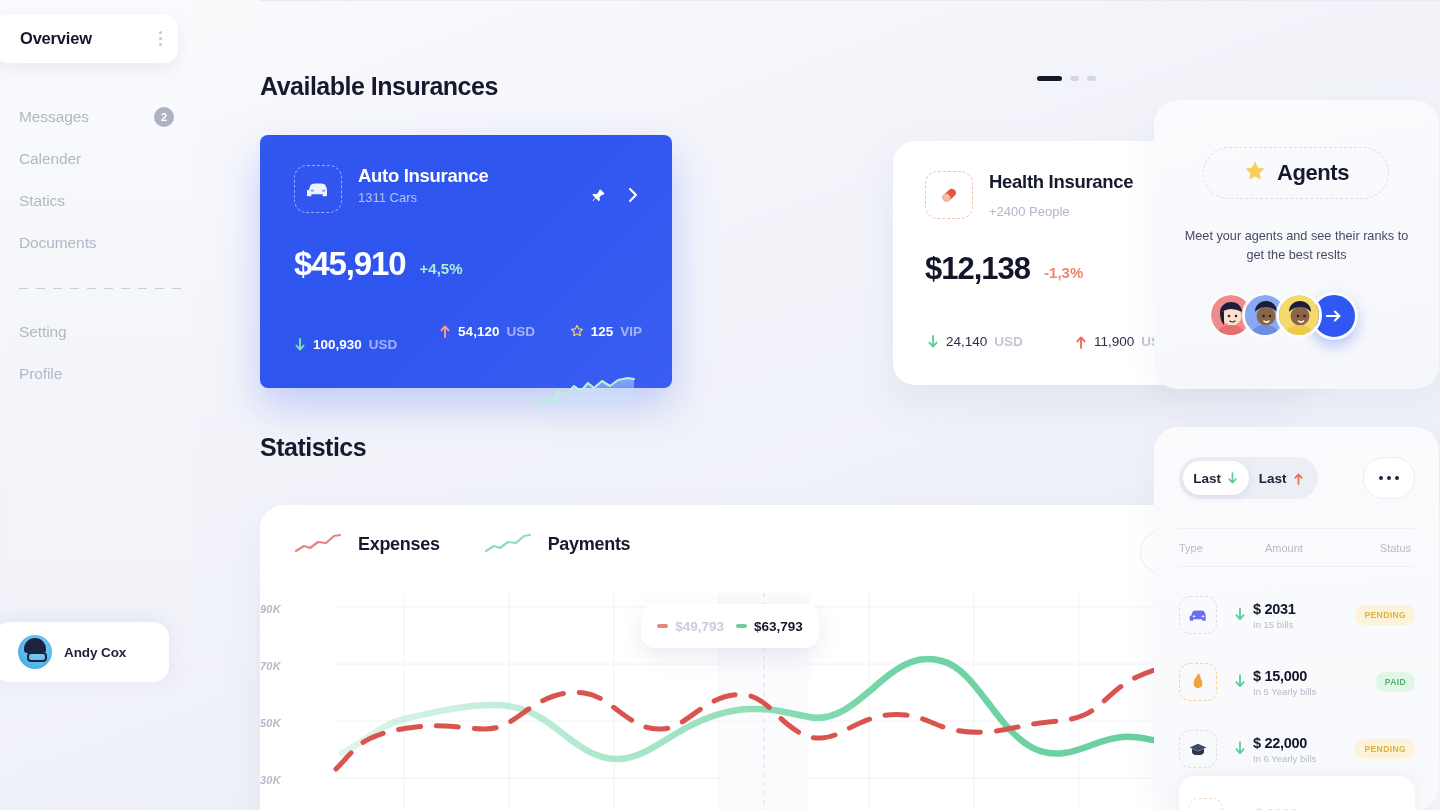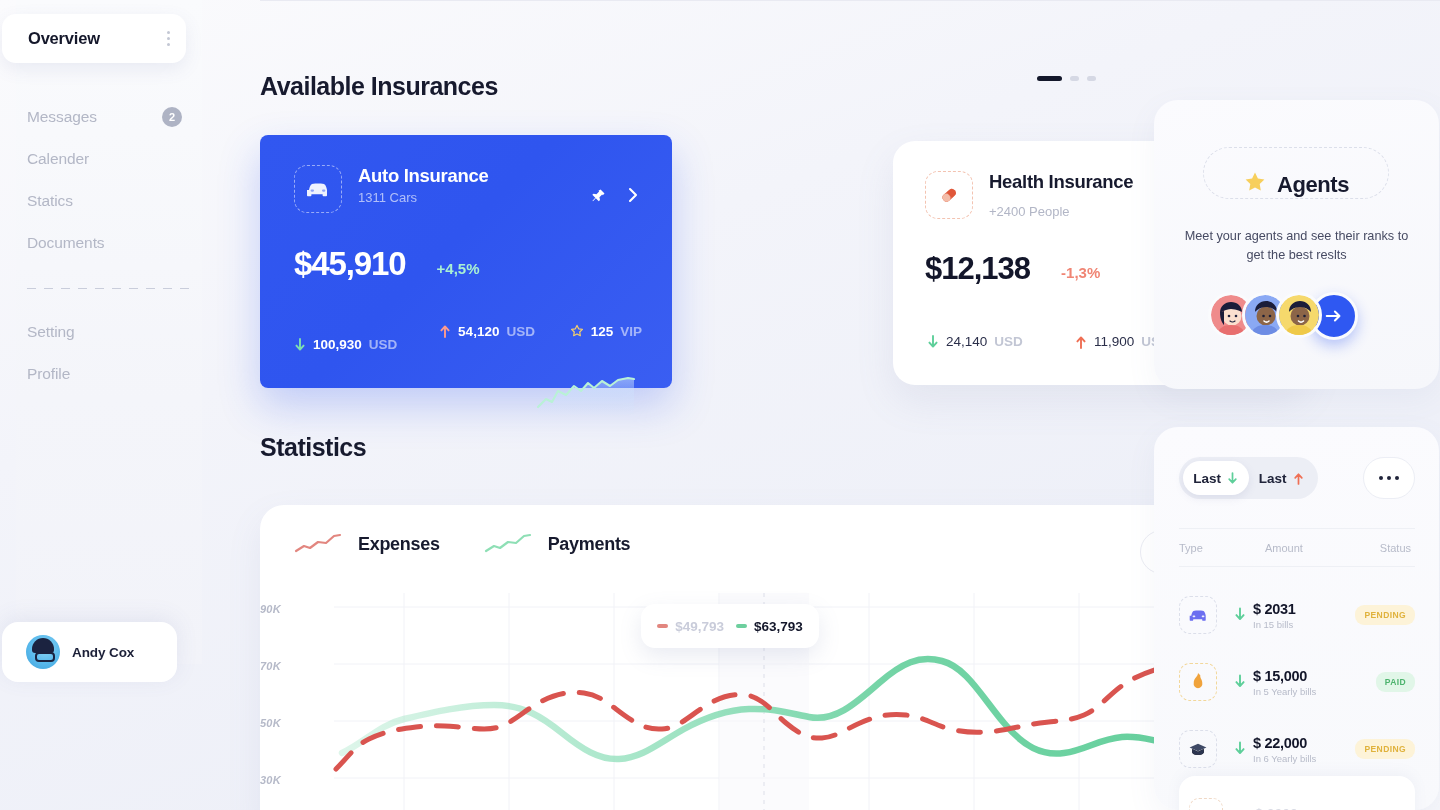--- a/index.html
+++ b/index.html
@@ -6,21 +6,21 @@
   html,body { width:1440px; height:810px; overflow:hidden; }
   body {
     font-family:"Liberation Sans", sans-serif;
     background:linear-gradient(160deg,#fbfbfd 0%,#f3f4fa 35%,#eef0f8 70%,#f6f7fb 100%);
     color:#1c1f33;
     position:relative;
   }
 
   
   .sidebar{
-    position:absolute; left:16px; top:0; width:186px; height:664px;
+    position:absolute; left:8px; top:0; width:186px; height:664px;
     background:linear-gradient(180deg,#fafbfd 0%,#f4f5fa 60%,#f2f3f9 100%);
   }
   .side-active{
     position:absolute; left:-14px; top:14px; width:184px; height:49px;
     background:#ffffff; border-radius:14px;
     box-shadow:0 6px 18px rgba(90,100,160,.10);
     display:flex; align-items:center; justify-content:space-between;
     padding:0 16px 0 26px;
   }
   .side-active .lbl{ font-size:16.5px; font-weight:700; color:#15182b; letter-spacing:-.2px;}
@@ -71,21 +71,21 @@
     box-shadow:0 18px 40px rgba(49,87,240,.26); color:#fff; padding:30px 34px 0 34px;
   }
   .ci-head{ display:flex; align-items:flex-start; gap:16px;}
   .icon-box{
     width:48px;height:48px;border-radius:13px;border:1.6px dashed rgba(255,255,255,.5);
     display:flex;align-items:center;justify-content:center;flex:none;
   }
   .ci-title{font-size:18.5px;font-weight:700;letter-spacing:-.3px;line-height:1.15;}
   .ci-sub{font-size:13px;color:rgba(255,255,255,.62);margin-top:4px;}
   .ci-actions{margin-left:auto;display:flex;align-items:center;gap:22px;padding-top:22px;}
-  .amt-row{display:flex;align-items:flex-end;gap:31px;margin-top:34px;}
+  .amt-row{display:flex;align-items:flex-end;gap:14px;margin-top:34px;}
   .amt{font-size:33px;font-weight:700;letter-spacing:-1.1px;line-height:1;}
   .pct{font-size:15px;font-weight:600;color:#a9f0d3;padding-bottom:3px;}
   .spark-auto{position:absolute;right:36px;top:240px;width:100px;height:42px;}
   .stats-row{position:absolute;left:34px;right:30px;bottom:36px;display:flex;align-items:center;}
   .stat{display:flex;align-items:center;gap:7px;font-size:13.5px;}
   .stat .v{font-weight:700;}
   .stat .u{opacity:.55;font-weight:600;}
 
   
   .card-health{
@@ -105,21 +105,21 @@
   .stat-l .u{color:#c2c6d4;font-weight:600;}
 
   
   .agents{
     position:absolute; left:968px; top:100px; width:285px; height:289px;
     border-radius:24px; background:linear-gradient(170deg,#fbfbfe 0%,#f6f7fb 100%);
     box-shadow:0 10px 30px rgba(120,130,175,.07);
   }
   .agents-pill{
     position:absolute;left:49px;top:47px;width:186px;height:52px;border-radius:26px;
-    border:1.5px dashed #dcdfea;display:flex;align-items:flex-end;justify-content:center;gap:10px;
+    border:1.5px dashed #dcdfea;display:flex;align-items:center;justify-content:center;gap:10px;
   }
   .agents-pill .t{font-size:22px;font-weight:700;letter-spacing:-.4px;color:#171a2e;}
   .agents-desc{
     position:absolute;left:22px;top:127px;width:241px;text-align:center;
     font-size:12.7px;line-height:1.5;color:#474b63;
   }
   .avatars{position:absolute;left:54px;top:192px;display:flex;}
   .av{width:46px;height:46px;border-radius:50%;border:3px solid #fafbfd;margin-left:-12px;
       position:relative;overflow:hidden;}
   .av:first-child{margin-left:0;}

